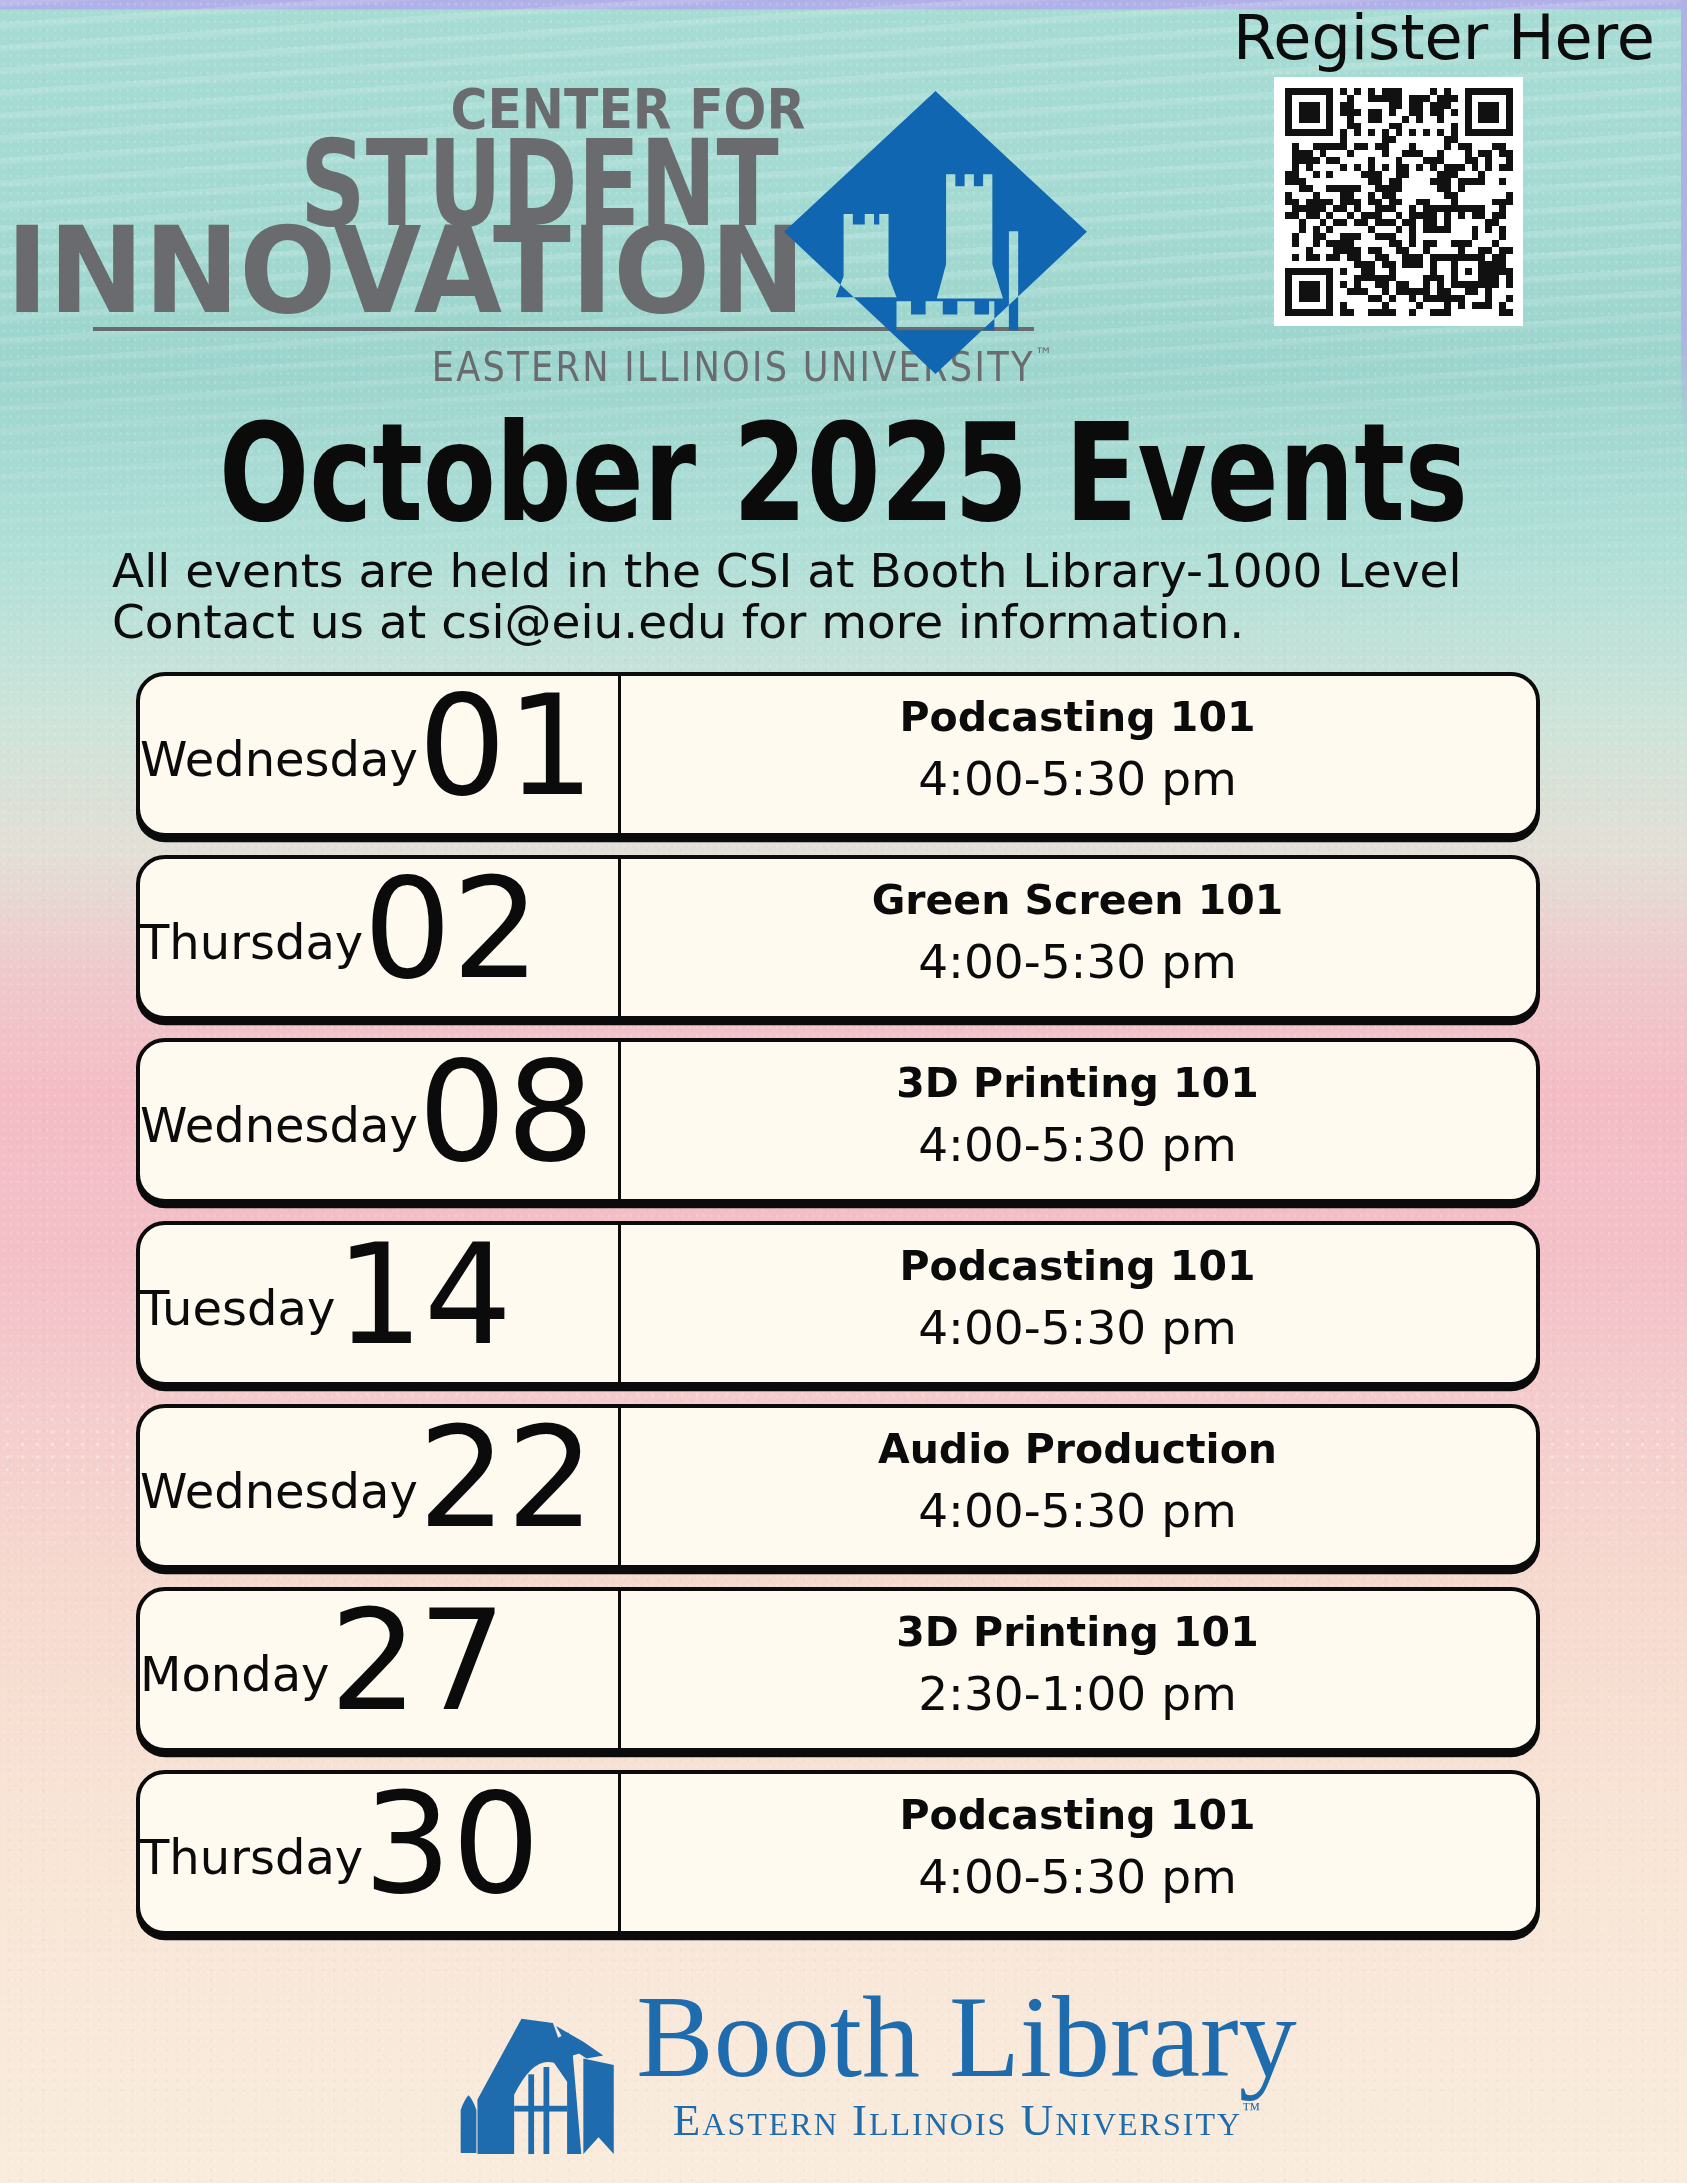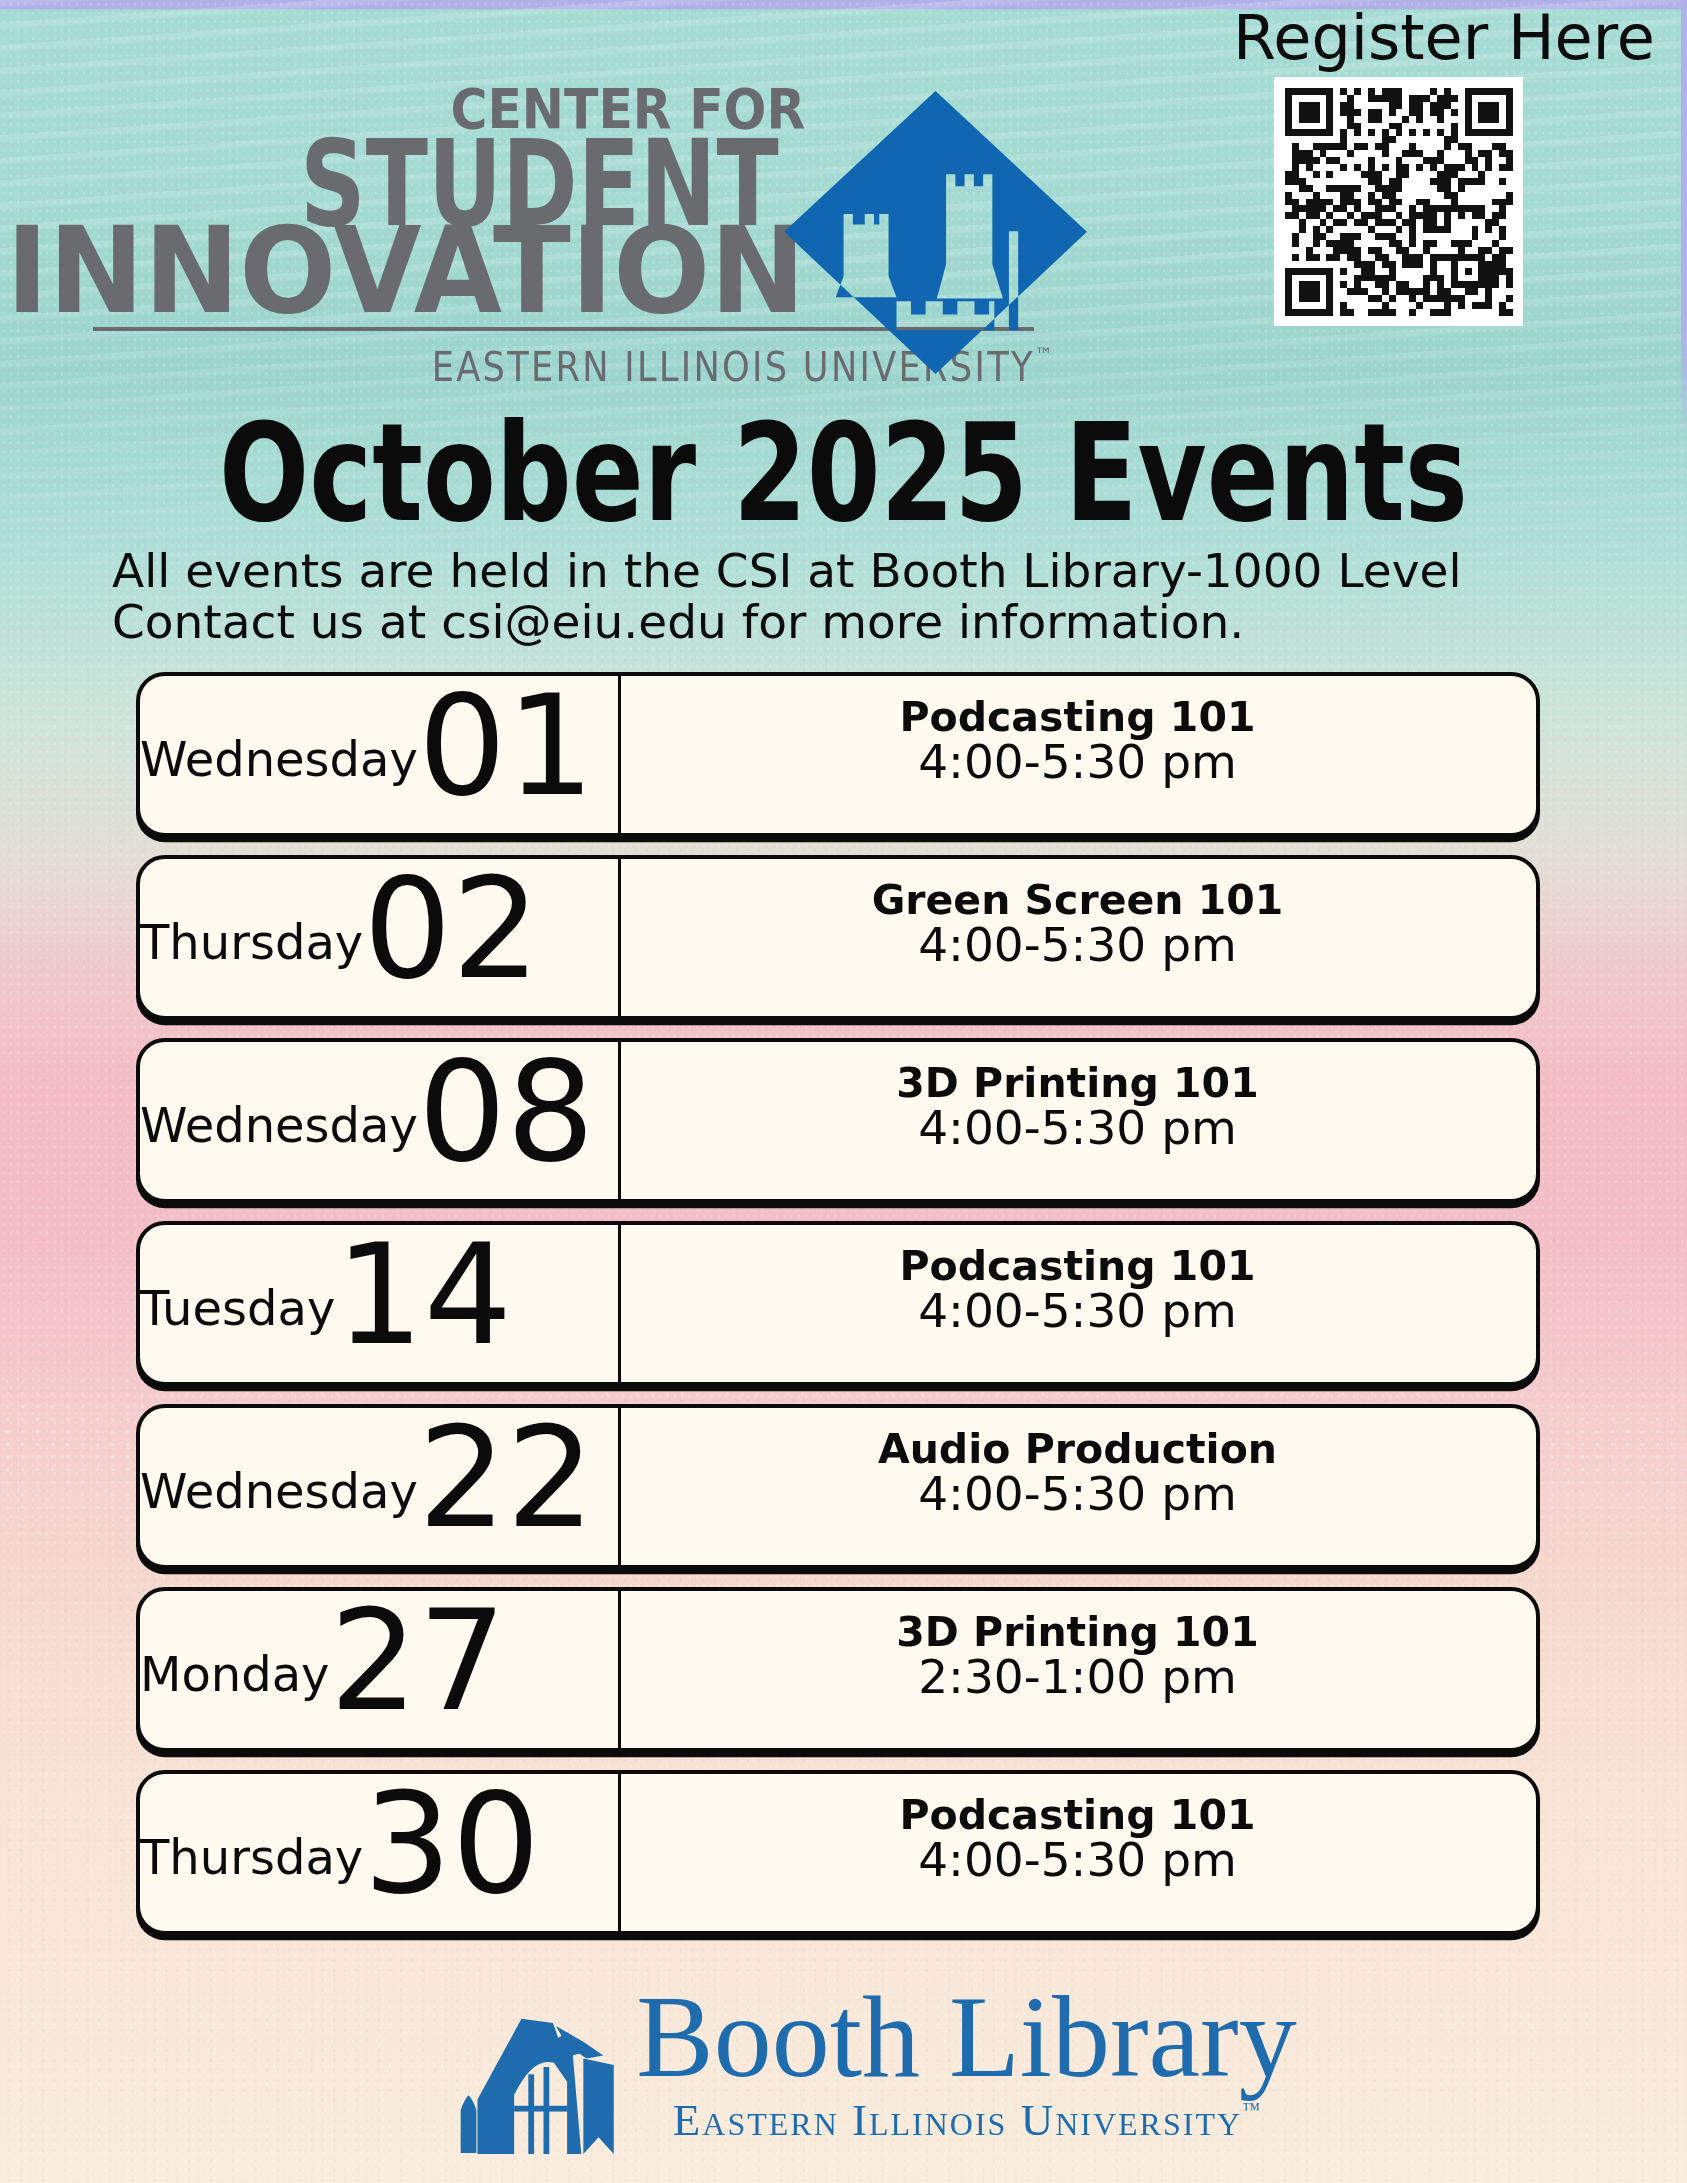--- a/index.html
+++ b/index.html
@@ -60,21 +60,21 @@
     background:#fffaf0;border:4px solid #0b0b0b;border-radius:29px;box-shadow:0 5.3px 0 #0b0b0b;}
   .row:last-child{margin-top:12px;}
   .row-divider{position:absolute;top:0;bottom:0;left:calc(34.31% - 1.3px);width:3.3px;background:#0b0b0b;}
   .col-date{position:absolute;left:0;top:0;bottom:0;width:34.31%;overflow:hidden;
     display:flex;flex-direction:row;align-items:center;}
   .day{font-size:48px;line-height:1;margin-top:8px;}
   .date{font-size:139px;line-height:1;margin-top:-17px;}
   .col-event{position:absolute;left:34.31%;right:0;top:0;bottom:0;overflow:hidden;
     display:flex;flex-direction:column;align-items:center;}
   .event-title{font-size:41px;font-weight:bold;line-height:1;margin-top:21px;white-space:nowrap;}
-  .event-time{font-size:47px;line-height:1;white-space:nowrap;}
+  .event-time{font-size:47px;line-height:1;margin-top:17px;white-space:nowrap;}
 
   
   .footer{position:absolute;left:0;top:1979px;width:1687px;display:flex;justify-content:center;
     align-items:flex-start;gap:17px;color:#1e6cad;padding-left:28px;}
   .booth-text{display:flex;flex-direction:column;align-items:center;}
   .booth-name{font-family:"Liberation Serif",serif;font-size:116px;line-height:1;white-space:nowrap;}
   .booth-inst{font-family:"Liberation Serif",serif;font-variant:small-caps;font-size:45px;
     letter-spacing:2px;line-height:1;margin-top:2.6px;white-space:nowrap;}
   .booth-inst .tm{font-size:18.5px;vertical-align:20px;letter-spacing:0;}
 </style>

